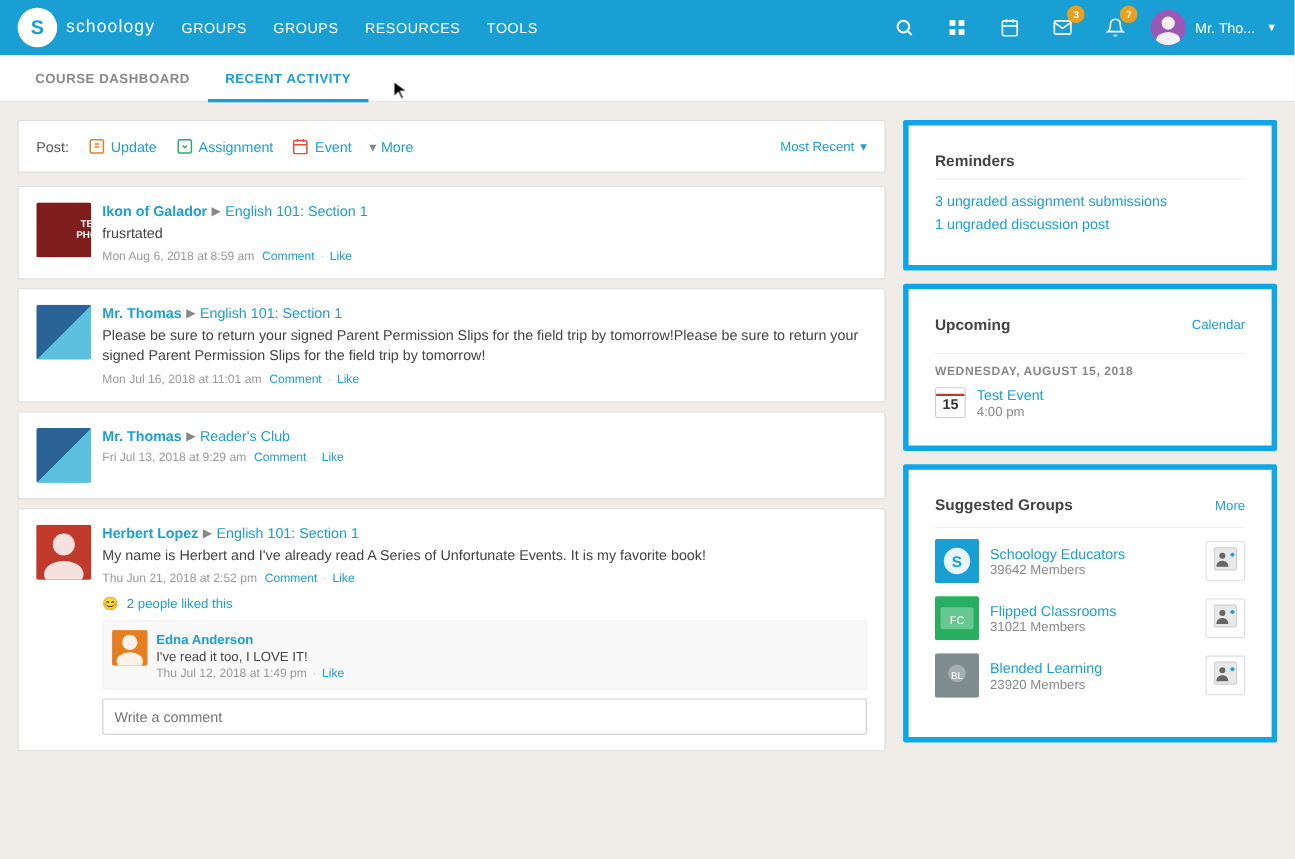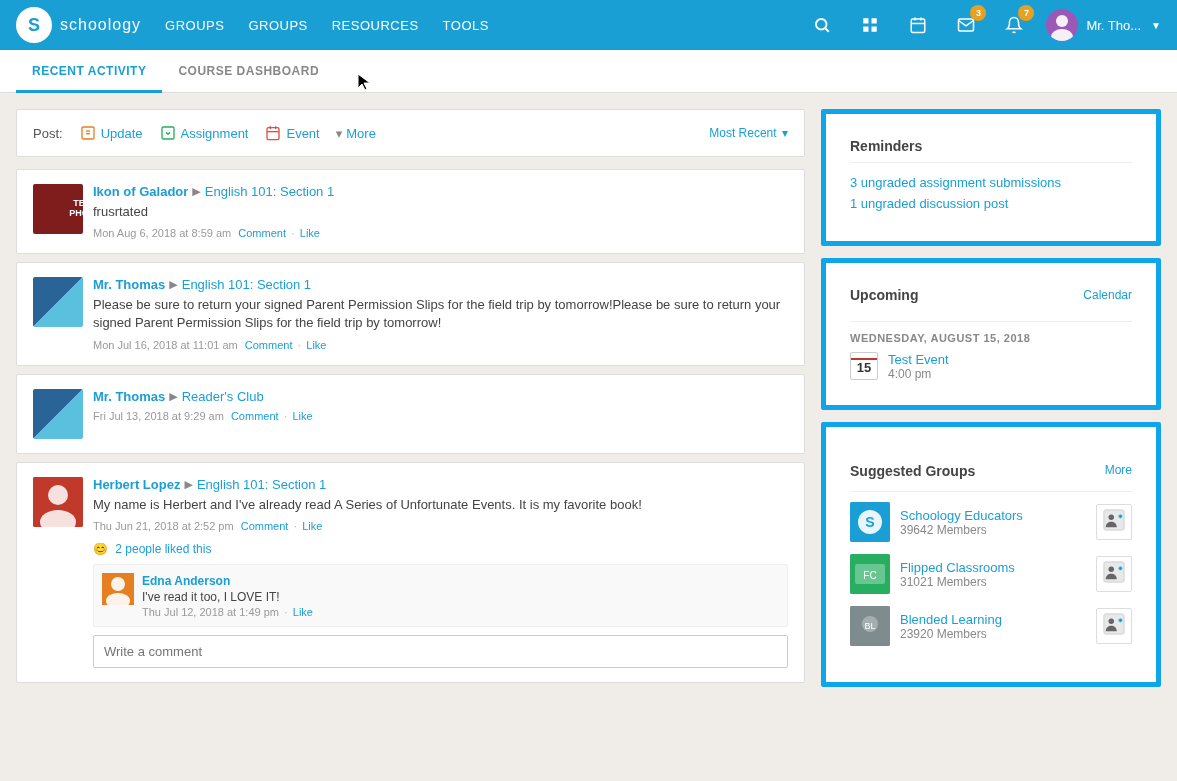--- a/index.html
+++ b/index.html
@@ -226,21 +226,21 @@
       flex-direction: column; overflow: hidden;
     }
     .cal-top { background: #c0392b; color: white; font-size: 8px; width: 100%; text-align: center; padding: 1px; }
     .cal-num { font-size: 13px; font-weight: bold; color: #333; }
     .upcoming-event-name { color: #1a9fd4; font-size: 13px; cursor: pointer; }
     .upcoming-event-time { font-size: 12px; color: #888; }
     .upcoming-header { display: flex; justify-content: space-between; align-items: center; margin-bottom: 8px; }
     .calendar-link { color: #1a9fd4; font-size: 12px; cursor: pointer; }
 
     
-    .suggested-header { display: flex; justify-content: space-between; align-items: flex-start; margin-bottom: 12px; margin-top: 12px; }
+    .suggested-header { display: flex; justify-content: space-between; align-items: flex-end; margin-bottom: 12px; }
     .more-link { color: #1a9fd4; font-size: 12px; cursor: pointer; }
     .group-item { display: flex; align-items: center; gap: 10px; margin-bottom: 12px; }
     .group-avatar {
       width: 40px; height: 40px; border-radius: 2px;
       flex-shrink: 0; display: flex; align-items: center; justify-content: center;
       overflow: hidden;
     }
     .group-info { flex: 1; }
     .group-name { color: #1a9fd4; font-size: 13px; cursor: pointer; font-weight: 500; }
     .group-members { font-size: 12px; color: #888; }
@@ -315,22 +315,22 @@
           <ellipse cx="16" cy="28" rx="11" ry="8" fill="white" opacity="0.9"></ellipse>
         </svg>
       </div>
       <span class="user-name">Mr. Tho...</span>
       <span style="color:white;font-size:10px;margin-left:2px;">▼</span>
     </div>
   </div>
 </nav>
 
 <div class="tabs-bar">
+  <div class="tab">COURSE DASHBOARD</div>
   <div class="tab active">RECENT ACTIVITY</div>
-  <div class="tab">COURSE DASHBOARD</div>
 </div>
 
 <div class="main-layout">
 
   <div class="left-col">
 
     <div class="post-bar">
       <span class="post-label">Post:</span>
       <a class="post-btn">
         <span class="post-btn-icon">

